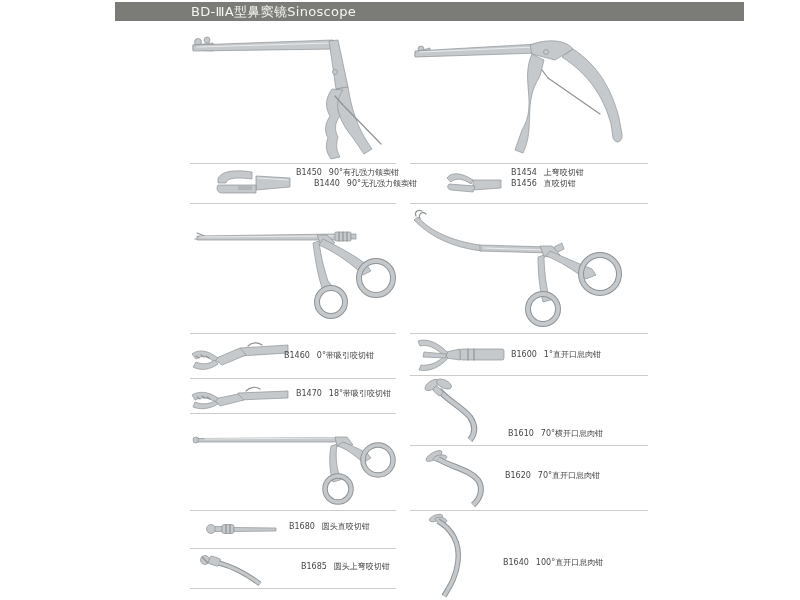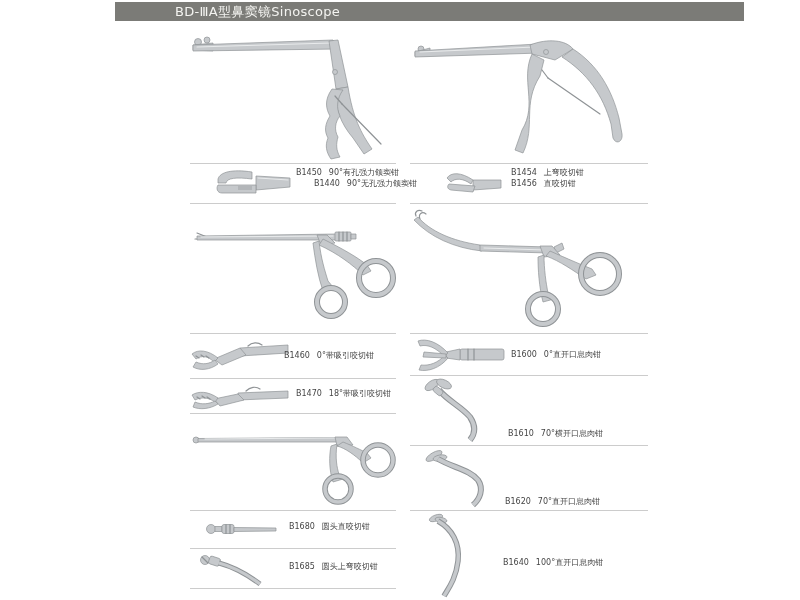--- a/index.html
+++ b/index.html
@@ -6,21 +6,21 @@
   body{background:#ffffff;}
   .canvas{
     position:relative;width:800px;height:600px;overflow:hidden;
     background:var(--page-bg,#ffffff);
     font-family:"DejaVu Sans",sans-serif;
   }
   .header{
     position:absolute;left:115px;top:2px;width:629px;height:19px;
     background:var(--header-bg,#7b7b77);
     color:var(--header-text,#f4f4f1);
-    font-size:13px;line-height:19px;padding-left:60px;box-sizing:border-box;
+    font-size:13px;line-height:19px;padding-left:76px;box-sizing:border-box;
     letter-spacing:.3px;
   }
   .divider{position:absolute;height:1px;background:var(--divider,#cccccc);}
   .div-l{left:190px;width:206px;}
   .div-r{left:410px;width:238px;}
   .photo{position:absolute;}
   .label{
     position:absolute;font-size:8px;line-height:11px;
     color:var(--label-text,#454545);white-space:nowrap;
   }
@@ -161,21 +161,21 @@
   <div class="divider div-r" style="top:333px"></div>
   <svg class="photo" style="left:412px;top:336px" width="95" height="38" viewBox="0 0 95 38">
     <rect class="m" x="48" y="13" width="44" height="11" rx="2"></rect>
     <path class="w" d="M56,13 v11 M62,13 v11"></path>
     <path class="m" d="M48,13 L34,16 L34,22 L48,24 Z"></path>
     <path class="m" d="M36,17 C26,6 14,2 6,5 L8,10 C16,8 24,12 32,20 Z"></path>
     <path class="m" d="M36,22 C28,32 16,36 7,34 L9,29 C17,30 26,27 33,19 Z"></path>
     <path class="m" d="M34,18 L12,16 L11,21 L34,22 Z"></path>
   </svg>
   <div class="label" style="left:511px;top:349px">
-    <span class="code">B1600</span><span>0°直开口息肉钳</span>
+    <span class="code">B1600</span><span>1°直开口息肉钳</span>
   </div>
 
   <div class="divider div-r" style="top:375px"></div>
   <svg class="photo" style="left:418px;top:377px" width="85" height="66" viewBox="0 0 85 66">
     <ellipse class="m" cx="14" cy="8" rx="8" ry="4" transform="rotate(-35 14 8)"></ellipse>
     <ellipse class="m" cx="26" cy="7" rx="8" ry="4" transform="rotate(25 26 7)"></ellipse>
     <path class="ro" d="M21,13 C30,24 44,30 52,40 C58,49 57,57 52,63" stroke-width="6"></path>
     <path class="ri" d="M21,13 C30,24 44,30 52,40 C58,49 57,57 52,63" stroke-width="4"></path>
     <rect class="m" x="15" y="11" width="10" height="6" rx="2" transform="rotate(40 20 14)"></rect>
   </svg>
@@ -183,21 +183,21 @@
     <span class="code">B1610</span><span>70°横开口息肉钳</span>
   </div>
 
   <div class="divider div-r" style="top:445px"></div>
   <svg class="photo" style="left:418px;top:448px" width="85" height="60" viewBox="0 0 85 60">
     <ellipse class="m" cx="16" cy="8" rx="9" ry="3.5" transform="rotate(-30 16 8)"></ellipse>
     <ellipse class="m" cx="22" cy="10" rx="7" ry="3" transform="rotate(-10 22 10)"></ellipse>
     <path class="ro" d="M20,11 C36,20 52,22 60,32 C66,41 62,51 55,57" stroke-width="6"></path>
     <path class="ri" d="M20,11 C36,20 52,22 60,32 C66,41 62,51 55,57" stroke-width="4"></path>
   </svg>
-  <div class="label" style="left:505px;top:496px">
+  <div class="label" style="left:505px;top:470px">
     <span class="code">B1620</span><span>70°直开口息肉钳</span>
   </div>
 
   <div class="divider div-r" style="top:510px"></div>
   <svg class="photo" style="left:424px;top:511px" width="60" height="88" viewBox="0 0 60 88">
     <ellipse class="m" cx="12" cy="7" rx="7" ry="3" transform="rotate(-20 12 7)"></ellipse>
     <ellipse class="m" cx="17" cy="9" rx="6" ry="2.6" transform="rotate(10 17 9)"></ellipse>
     <path class="ro" d="M14,10 C28,18 36,32 34,50 C32,68 24,78 20,85" stroke-width="5.5"></path>
     <path class="ri" d="M14,10 C28,18 36,32 34,50 C32,68 24,78 20,85" stroke-width="3.5"></path>
   </svg>
@@ -231,18 +231,18 @@
   </div>
   <div class="divider div-l" style="top:548px"></div>
 
   <svg class="photo" style="left:194px;top:551px" width="80" height="38" viewBox="0 0 80 38">
     <circle class="m" cx="11" cy="9" r="4.5"></circle>
     <path class="w" d="M8,6 L14,12"></path>
     <rect class="m" x="15" y="6" width="11" height="8" rx="2" transform="rotate(18 20 10)"></rect>
     <path class="ro" d="M25,12 C40,16 54,24 66,33" stroke-width="5"></path>
     <path class="ri" d="M25,12 C40,16 54,24 66,33" stroke-width="3.2"></path>
   </svg>
-  <div class="label" style="left:289px;top:561px">
+  <div class="label" style="left:301px;top:561px">
     <span class="code">B1685</span><span>圆头上弯咬切钳</span>
   </div>
   <div class="divider div-l" style="top:588px"></div>
 
 </div>
 
 </body></html>

